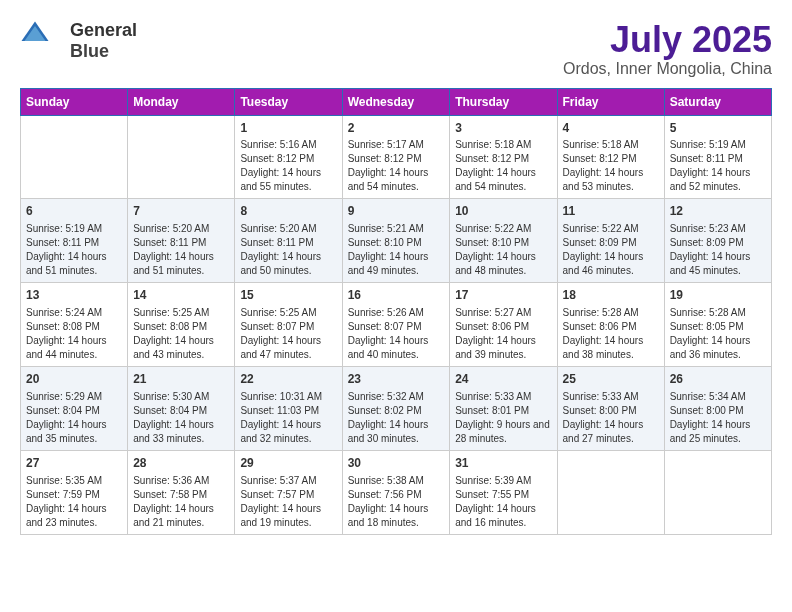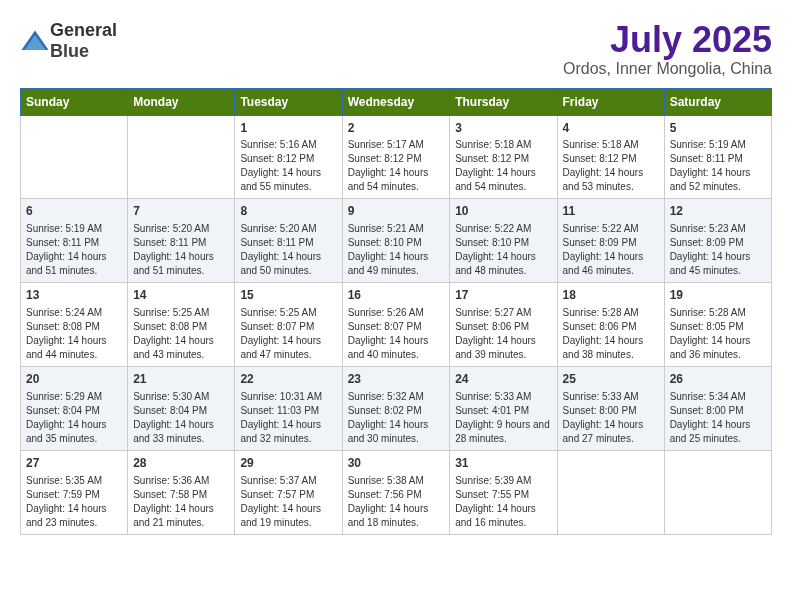--- a/index.html
+++ b/index.html
@@ -11,22 +11,22 @@
       padding: 20px;
     }
     .header {
       display: flex;
       justify-content: space-between;
       align-items: flex-start;
       margin-bottom: 10px;
     }
     .logo {
       display: flex;
-      align-items: center;
-      gap: 0;
+      align-items: flex-start;
+      gap: 20px;
     }
     .logo-icon {
       width: 30px;
       height: 24px;
     }
     .title-block {
       text-align: right;
     }
     .month-title {
       font-size: 36px;
@@ -37,21 +37,21 @@
     .location-title {
       font-size: 16px;
       color: #555;
     }
     table {
       width: 100%;
       border-collapse: collapse;
       font-size: 10.5px;
     }
     thead th {
-      background-color: #4d7c0f;
+      background-color: #a21caf;
       color: #fff;
       padding: 6px 5px;
       text-align: left;
       font-size: 12px;
       font-weight: bold;
       border: 1px solid #2a6db5;
     }
     tbody td {
       border: 1px solid #ccc;
       vertical-align: top;
@@ -254,21 +254,21 @@
         </td>
         <td>
           <span class="day-number">23</span>
           <div>Sunrise: 5:32 AM</div>
           <div>Sunset: 8:02 PM</div>
           <div>Daylight: 14 hours and 30 minutes.</div>
         </td>
         <td>
           <span class="day-number">24</span>
           <div>Sunrise: 5:33 AM</div>
-          <div>Sunset: 4:01 PM</div>
+          <div>Sunset: 8:01 PM</div>
           <div>Daylight: 9 hours and 28 minutes.</div>
         </td>
         <td>
           <span class="day-number">25</span>
           <div>Sunrise: 5:33 AM</div>
           <div>Sunset: 8:00 PM</div>
           <div>Daylight: 14 hours and 27 minutes.</div>
         </td>
         <td>
           <span class="day-number">26</span>

